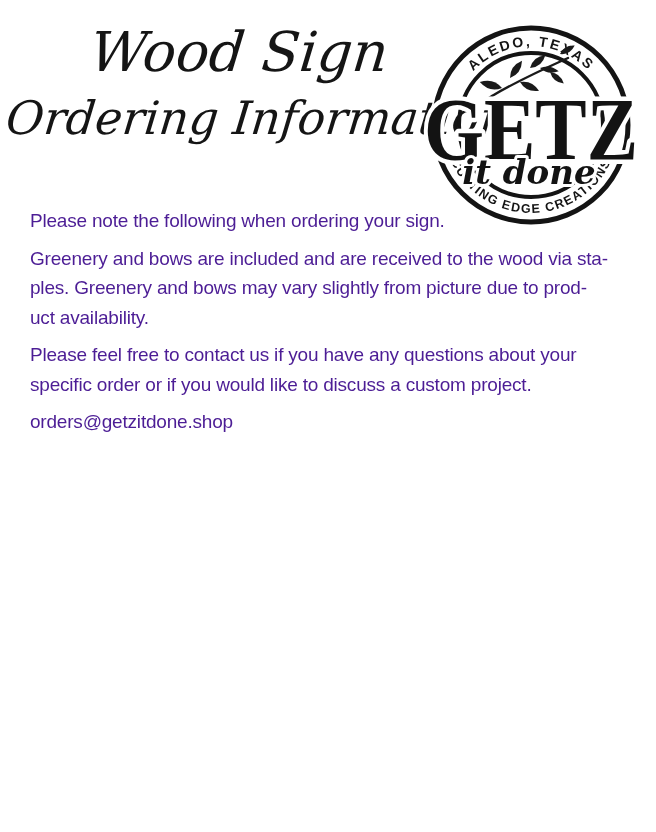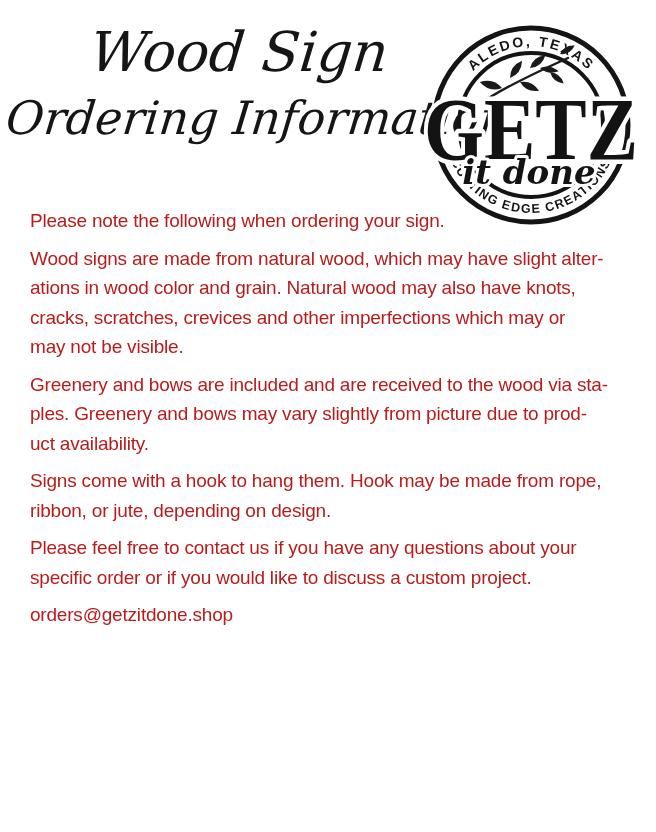--- a/index.html
+++ b/index.html
@@ -80,21 +80,21 @@
     position: absolute;
     left: 30px;
     right: 20px;
     top: 206px;
   }
   .body-text p {
     margin: 0 0 8px 0;
     font-size: 19px;
     line-height: 29.5px;
     letter-spacing: -0.2px;
-    color: #b91c1c;
+    color: #4c1d95;
     white-space: pre-line;
   }
   .email { margin-top: 0; }
 </style>
 </head>
 <body>
 
 <div class="page">
 
   <div class="header">
@@ -130,27 +130,21 @@
         <path class="leaf" transform="translate(138,48) rotate(-30)" d="M0 0 Q 8 -6 17 0 Q 8 6 0 0 Z"></path>
       </g>
 
       <text class="getz-wordmark" x="109" y="153" text-anchor="middle" textLength="214" lengthAdjust="spacingAndGlyphs">GETZ</text>
       <text class="getz-tagline" x="107" y="178" text-anchor="middle">it done</text>
     </svg>
   </div>
 
   <div class="body-text">
     <p>Please note the following when ordering your sign.</p>
-    <p>Wood signs are made from natural wood, which may have slight alter-
-ations in wood color and grain. Natural wood may also have knots,
-cracks, scratches, crevices and other imperfections which may or
-may not be visible.</p>
     <p>Greenery and bows are included and are received to the wood via sta-
 ples. Greenery and bows may vary slightly from picture due to prod-
 uct availability.</p>
-    <p>Signs come with a hook to hang them. Hook may be made from rope,
-ribbon, or jute, depending on design.</p>
     <p>Please feel free to contact us if you have any questions about your
 specific order or if you would like to discuss a custom project.</p>
     <p class="email">orders@getzitdone.shop</p>
   </div>
 
 </div>
 
 </body></html>

